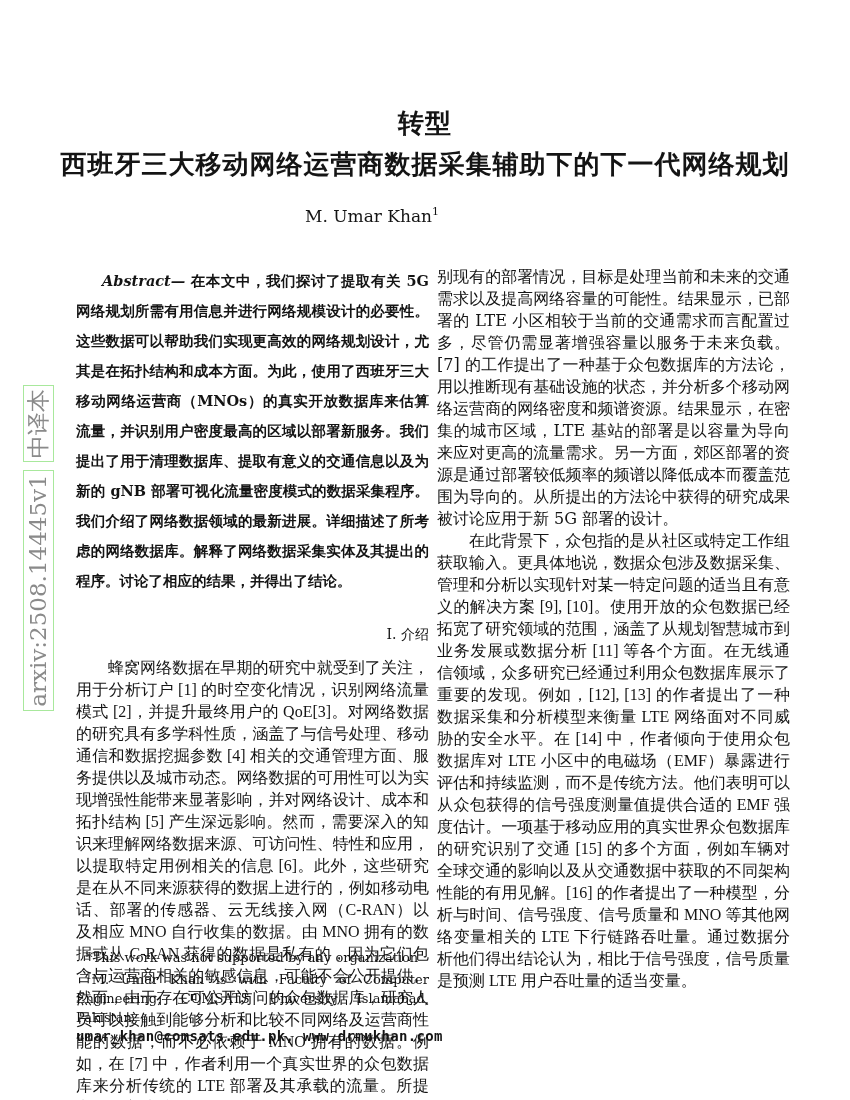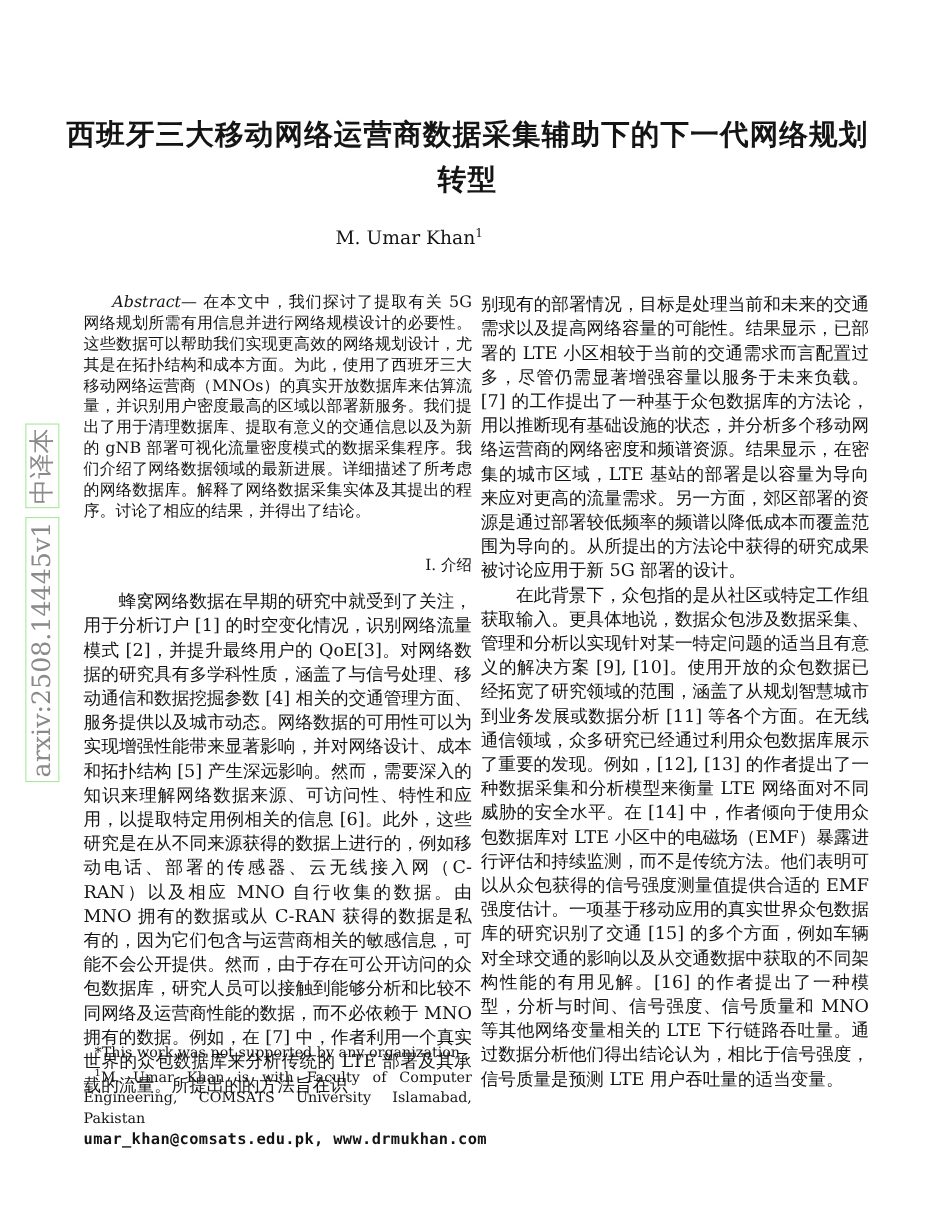--- a/index.html
+++ b/index.html
@@ -68,22 +68,22 @@
   .col {
     position: absolute;
     width: 353px;
     top: 266px;
   }
   .col-left  { left: 76px; }
   .col-right { left: 437px; }
 
   .abstract {
     font-size: 14.5px;
-    font-weight: normal;
-    line-height: 19px;
+    font-weight: bold;
+    line-height: 30px;
     text-align: justify;
     text-indent: 26px;
     margin: 0;
   }
   .abstract .abstract-lead {
     font-style: italic;
   }
 
   .section-heading {
     text-align: right;
@@ -91,21 +91,21 @@
     font-weight: normal;
     margin: 30px 0 13px 0;
   }
 
   .body-para {
     font-size: 16px;
     line-height: 22px;
     text-align: justify;
     margin: 0;
   }
-  .indent { text-indent: 32px; }
+  .indent { text-indent: 32px; font-family: Liberation Serif, serif; }
 
   
   .footnotes {
     position: absolute;
     left: 76px;
     top: 948px;
     width: 353px;
     font-size: 13px;
     line-height: 19px;
   }
@@ -128,22 +128,22 @@
 <body>
 
 <div class="page">
 
   <div class="watermark">
     <span class="wm-box">arxiv:2508.14445v1</span>
     <span class="wm-box">中译本</span>
   </div>
 
   <div class="title">
+    <div>转型</div>
     <div>西班牙三大移动网络运营商数据采集辅助下的下一代网络规划</div>
-    <div>转型</div>
   </div>
 
   <div class="author-line">
     <span>M. Umar Khan</span><sup>1</sup>
   </div>
 
   <div class="col col-left">
     <p class="abstract"><span class="abstract-lead">Abstract—</span><span> 在本文中，我们探讨了提取有关 5G 网络规划所需有用信息并进行网络规模设计的必要性。这些数据可以帮助我们实现更高效的网络规划设计，尤其是在拓扑结构和成本方面。为此，使用了西班牙三大移动网络运营商（MNOs）的真实开放数据库来估算流量，并识别用户密度最高的区域以部署新服务。我们提出了用于清理数据库、提取有意义的交通信息以及为新的 gNB 部署可视化流量密度模式的数据采集程序。我们介绍了网络数据领域的最新进展。详细描述了所考虑的网络数据库。解释了网络数据采集实体及其提出的程序。讨论了相应的结果，并得出了结论。</span></p>
 
     <h2 class="section-heading">I. 介绍</h2>

